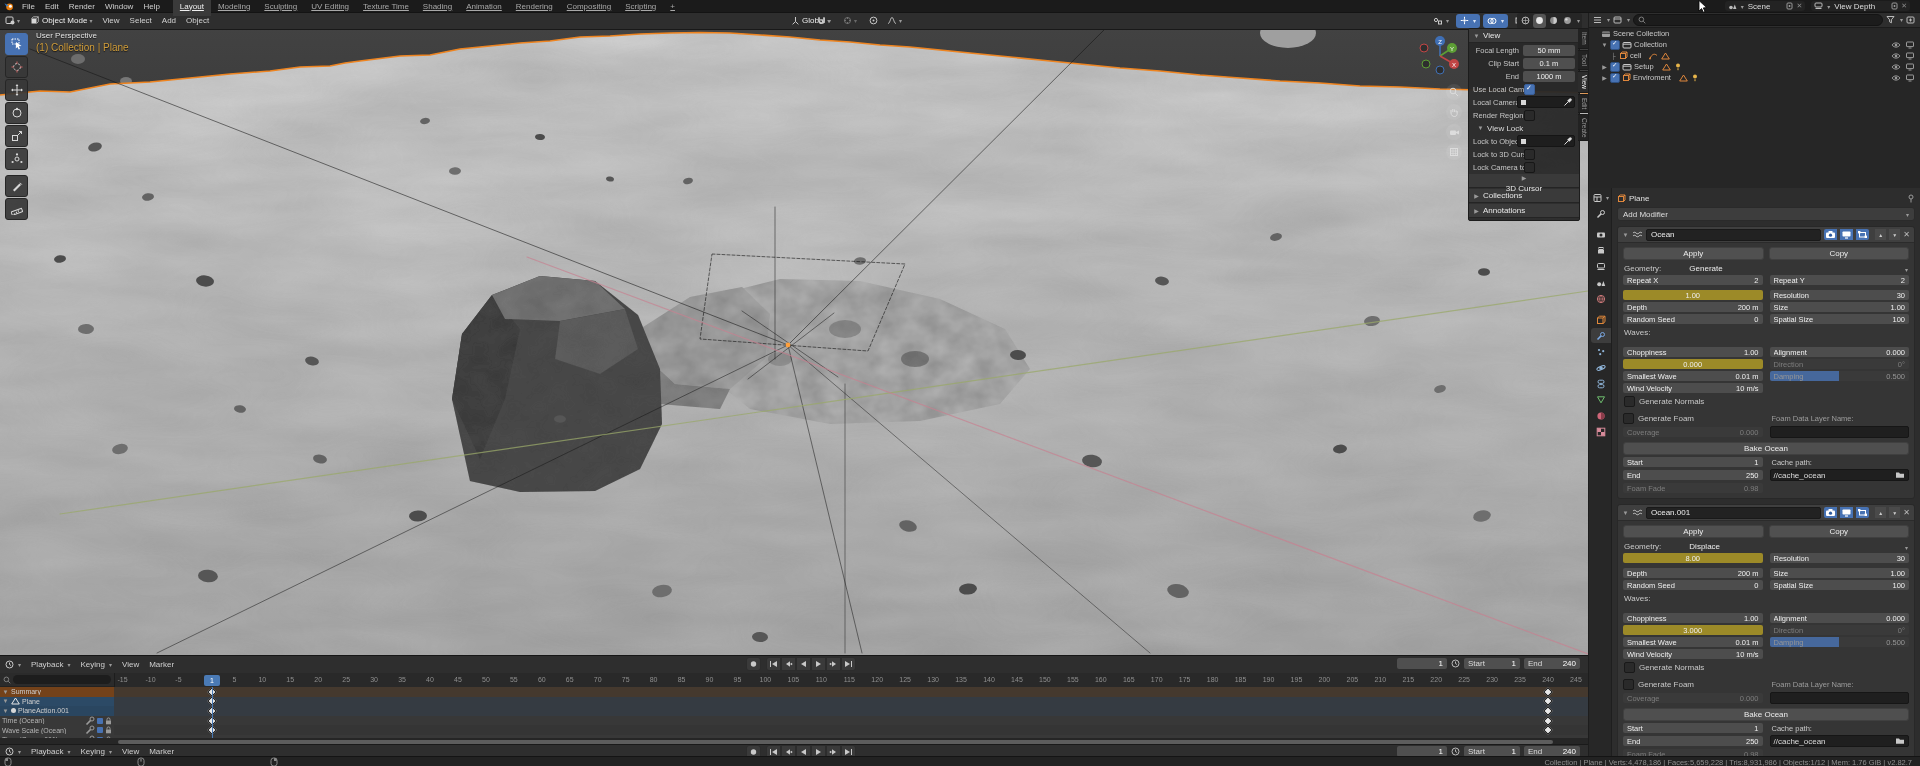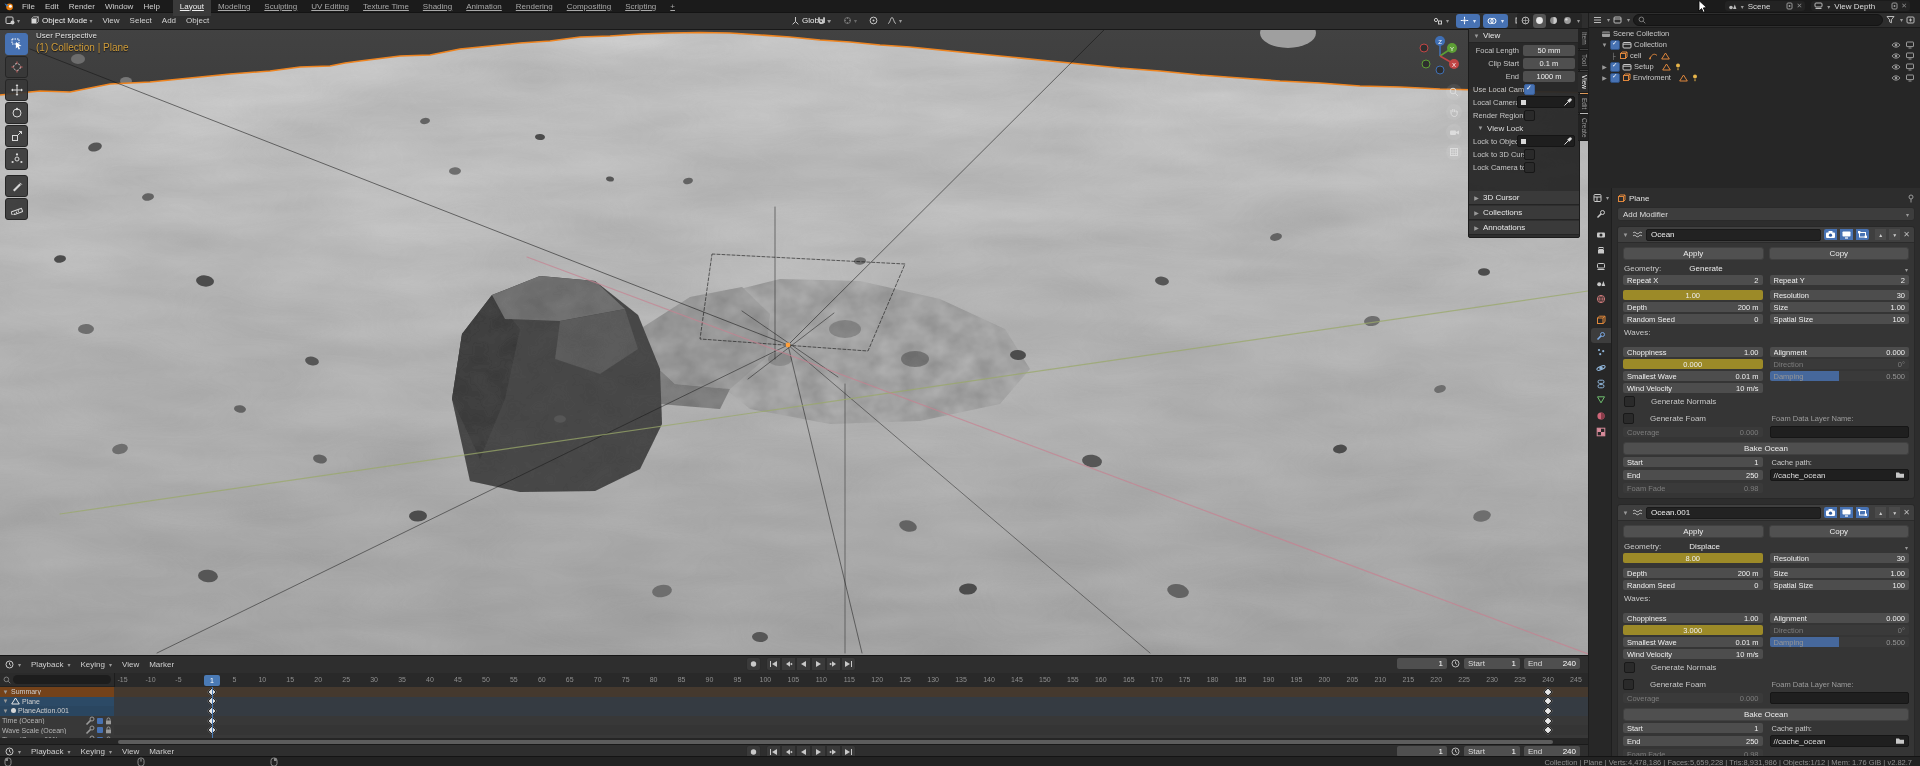--- a/index.html
+++ b/index.html
@@ -89,21 +89,21 @@
   .georow .chev{margin-left:auto;}
   .frow{display:flex;gap:7px;padding:1px 5px;}
   .fhalf{flex:1;min-width:0;display:flex;align-items:center;}
   .field{flex:1;display:flex;background:#4d4d4d;border-radius:2px;height:10px;align-items:center;padding:0 4px;color:#efefef;}
   .field .fl{flex:1;text-align:left;white-space:nowrap;overflow:hidden;font-size:7.5px;}
   .field .fv{text-align:right;white-space:nowrap;font-size:7.5px;}
   .field.keyed{background:#9c8a28;flex-direction:column;}
   .field.disabled{background:#3a3a3a;color:#7d7d7d;}
   .field.slider{background:linear-gradient(to right,#46689c 50%,#3a3a3a 50%);color:#969696;}
   .plainlabel{flex:1;color:#9c9c9c;font-size:7.5px;padding-left:2px;white-space:nowrap;overflow:hidden;}
-  .cbrow{display:flex;align-items:center;gap:16px;padding:2px 6px;}
+  .cbrow{display:flex;align-items:center;gap:4px;padding:2px 6px;}
   .cb{width:9px;height:9px;background:#2a2a2a;border:1px solid #191919;border-radius:2px;flex:none;}
   .seclabel{padding:3px 6px 9px 6px;color:#c9c9c9;}
   .bigbtn{margin:3px 5px 1px 5px;background:#4f4f4f;border:1px solid #404040;border-radius:3px;height:11px;line-height:11px;text-align:center;color:#ececec;}
   .pathfield{flex:1;height:10px;background:#1f1f1f;border:1px solid #161616;border-radius:2px;display:flex;align-items:center;color:#dcdcdc;padding:0 3px;gap:3px;}
   
   #dopesheet{position:absolute;left:0;top:655px;width:1588px;height:89px;background:#303030;border-top:1px solid #161616;overflow:hidden;}
   #timeline2{position:absolute;left:0;top:744px;width:1588px;height:12px;background:#2e2e2e;border-top:1px solid #1a1a1a;overflow:hidden;}
   .tl-header{position:relative;height:17px;background:#2e2e2e;border-bottom:1px solid #222;display:flex;align-items:center;}
   #timeline2 .tl-header{height:12px;border-bottom:none;}
   .tl-menu{padding:0 5px;color:#cfcfcf;display:flex;align-items:center;gap:2px;}
@@ -663,21 +663,21 @@
         <div class="np-row">
           <span class="np-label">Lock to 3D Cursor</span>
           <span class="np-cb"></span>
           <span style="width: 40px;"></span>
         </div>
         <div class="np-row">
           <span class="np-label">Lock Camera to View</span>
           <span class="np-cb"></span>
           <span style="width: 40px;"></span>
         </div>
-        <div class="np-sec" style="margin-top: 18px;">
+        <div class="np-sec" style="margin-top: 1px; flex-direction: column;">
           <span class="tri">▶</span>
           <span>3D Cursor</span>
         </div>
         <div class="np-sec" style="margin-top: 1px;">
           <span class="tri">▶</span>
           <span>Collections</span>
         </div>
         <div class="np-sec" style="margin-top: 1px;">
           <span class="tri">▶</span>
           <span>Annotations</span>

